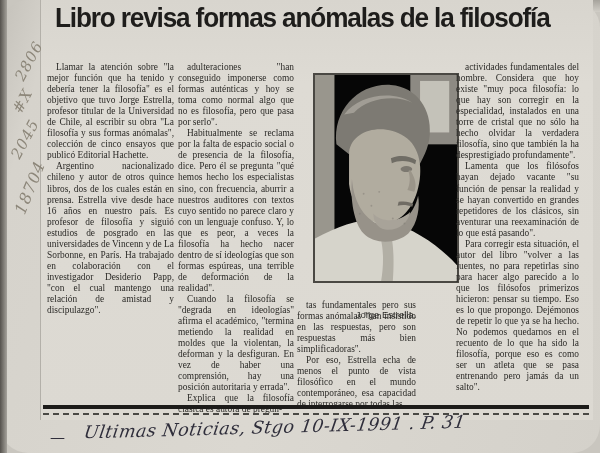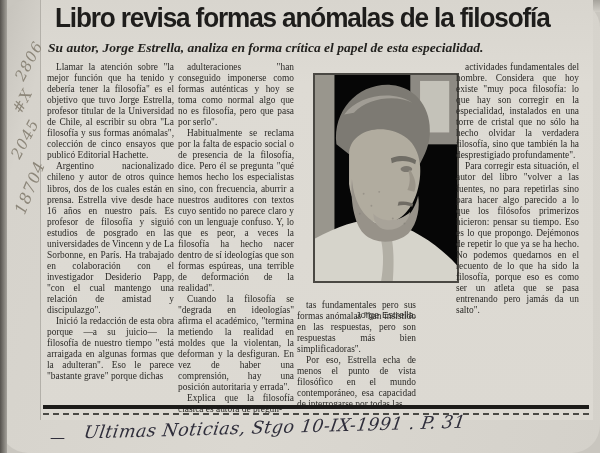--- a/index.html
+++ b/index.html
@@ -60,26 +60,24 @@
 </style>
 </head>
 <body>
 
 <div class="scan">
   <div class="scan-edge-left"></div>
   <div class="corner-smudge"></div>
 
   <div class="clipping">
     <h1 class="headline">Libro revisa formas anómalas de la filosofía</h1>
-    <div class="subtitle">Su autor, Jorge Estrella, analiza en forma crítica el papel de esta especialidad.</div>
 
     <div class="col col1">
       <p>Llamar la atención sobre "la mejor función que ha tenido y debería tener la filosofía" es el objetivo que tuvo Jorge Estrella, profesor titular de la Universidad de Chile, al escribir su obra "La filosofía y sus formas anómalas", colección de cinco ensayos que publicó Editorial Hachette.</p>
       <p>Argentino nacionalizado chileno y autor de otros quince libros, dos de los cuales están en prensa. Estrella vive desde hace 16 años en nuestro país. Es profesor de filosofía y siguió estudios de posgrado en las universidades de Vincenn y de La Sorbonne, en París. Ha trabajado en colaboración con el investigador Desiderio Papp, "con el cual mantengo una relación de amistad y discipulazgo".</p>
-      <p>Inició la redacción de esta obra porque —a su juicio— la filosofía de nuestro tiempo "está arraigada en algunas formas que la adulteran". Eso le parece "bastante grave" porque dichas</p>
     </div>
 
     <div class="col col2">
       <p>adulteraciones "han conseguido imponerse como formas auténticas y hoy se toma como normal algo que no es filosofía, pero que pasa por serlo".</p>
       <p>Habitualmente se reclama por la falta de espacio social o de presencia de la filosofía, dice. Pero él se pregunta "qué hemos hecho los especialistas sino, con frecuencia, aburrir a nuestros auditores con textos cuyo sentido no parece claro y con un lenguaje confuso. Y, lo que es peor, a veces la filosofía ha hecho nacer dentro de sí ideologías que son formas espúreas, una terrible de deformación de la realidad".</p>
       <p>Cuando la filosofía se "degrada en ideologías" afirma el académico, "termina metiendo la realidad en moldes que la violentan, la deforman y la desfiguran. En vez de haber una comprensión, hay una posición autoritaria y errada".</p>
       <p>Explica que la filosofía clásica es autora de pregun-</p>
     </div>
 
     <div class="photo">
@@ -125,20 +123,21 @@
     </div>
     <div class="caption">Jorge Estrella.</div>
 
     <div class="col col3">
       <p>tas fundamentales pero sus formas anómalas "han insistido en las respuestas, pero son respuestas más bien simplificadoras".</p>
       <p>Por eso, Estrella echa de menos el punto de vista filosófico en el mundo contemporáneo, esa capacidad de interrogarse por todas las</p>
     </div>
 
     <div class="col col4">
       <p>actividades fundamentales del hombre. Considera que hoy existe "muy poca filosofía: lo que hay son corregir en la especialidad, instalados en una torre de cristal que no sólo ha hecho olvidar la verdadera filosofía, sino que también la ha desprestigiado profundamente".</p>
+      <p>Lamenta que los filósofos hayan dejado vacante "su función de pensar la realidad y se hayan convertido en grandes repetidores de los clásicos, sin aventurar una reexaminación de lo que está pasando".</p>
       <p>Para corregir esta situación, el autor del libro "volver a las fuentes, no para repetirlas sino para hacer algo parecido a lo que los filósofos primerizos hicieron: pensar su tiempo. Eso es lo que propongo. Dejémonos de repetir lo que ya se ha hecho. No podemos quedarnos en el recuento de lo que ha sido la filosofía, porque eso es como ser un atleta que se pasa entrenando pero jamás da un salto".</p>
     </div>
 
     <div class="rule-thick"></div>
     <div class="rule-dashed"></div>
   </div>
 
   <div class="hand pencil mark1">2806</div>
   <div class="hand pencil mark2">#X</div>
   <div class="hand pencil mark3">2045</div>

